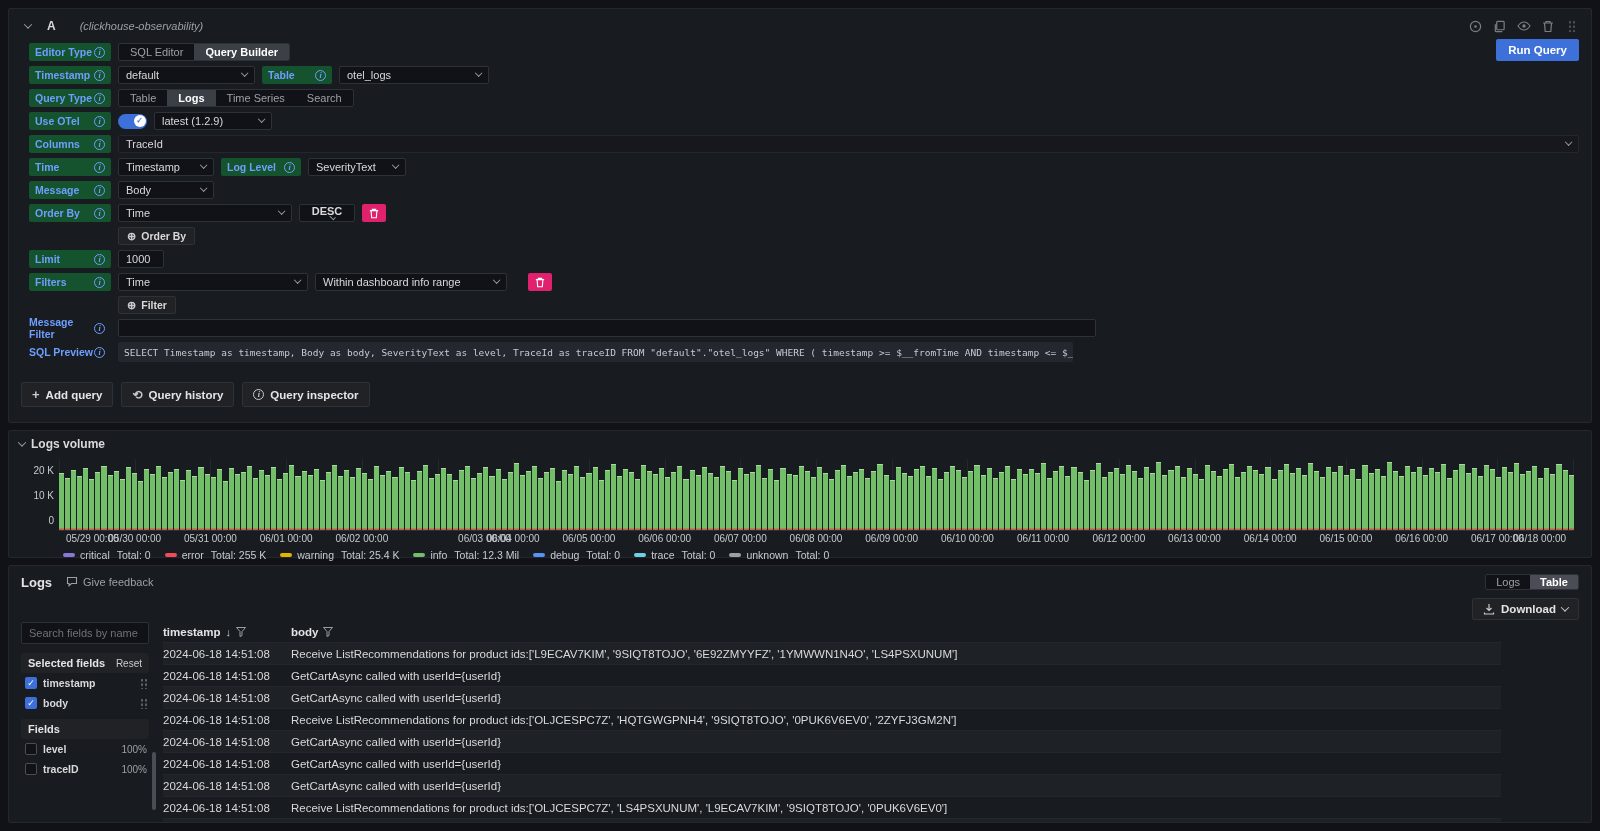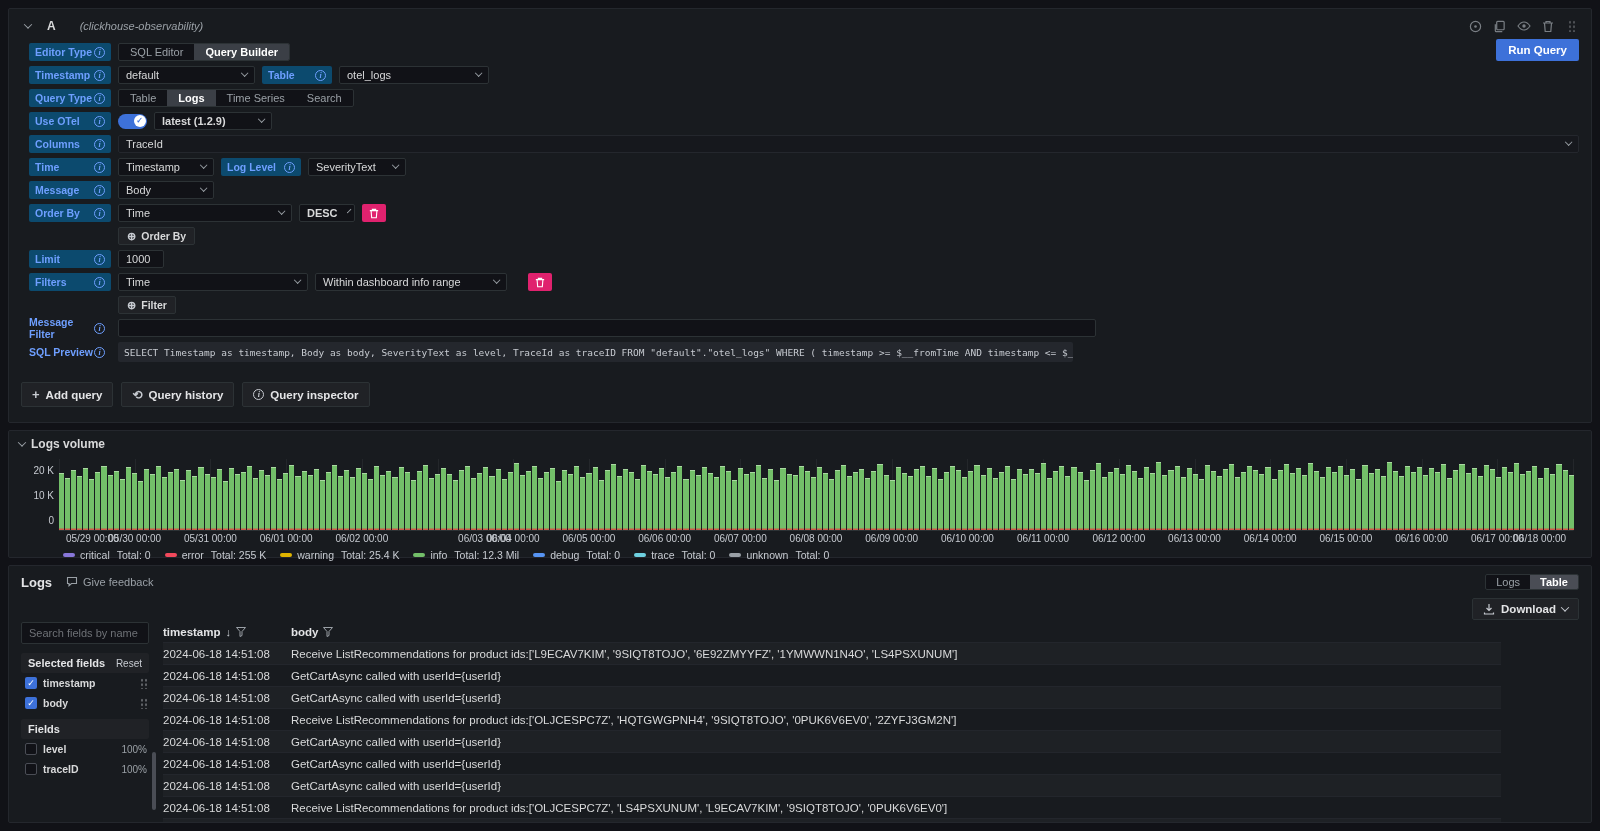--- a/index.html
+++ b/index.html
@@ -13,21 +13,21 @@
   .qpanel { padding:6px 12px 10px 12px; height:415px; flex:none; }
   .qhead { display:flex; align-items:center; gap:10px; height:22px; padding-left:4px; }
   .qhead .ref { font-weight:700; font-size:12px; color:#d8d9da; margin-left:6px; }
   .qhead .ds { font-style:italic; font-size:11px; color:#9aa0a6; margin-left:14px; }
   .qhead-icons { margin-left:auto; display:flex; gap:9px; align-items:center; }
   .qhead-icons .ic { width:15px; height:15px; display:flex; align-items:center; justify-content:center; cursor:pointer; opacity:.75; }
   .cv { display:inline-block; width:6px; height:6px; border-right:1.5px solid #9aa0a6; border-bottom:1.5px solid #9aa0a6; transform:rotate(45deg) translate(-1px,-1px); }
   .form { margin-top:6px; margin-left:8px; display:flex; flex-direction:column; gap:5px; }
   .frow { display:flex; gap:7px; align-items:stretch; height:18px; }
   .frow.tall { height:20px; }
-  .lbl { width:82px; flex:none; background:#0c4a6e; border-radius:2px; display:flex; align-items:center;
+  .lbl { width:82px; flex:none; background:#14532d; border-radius:2px; display:flex; align-items:center;
     justify-content:space-between; padding:0 6px; color:#6e9fff; font-size:10.5px; font-weight:600; }
   .lbl.inline { width:auto; min-width:70px; gap:8px; }
   .info { width:11px; height:11px; border:1px solid #6e9fff; border-radius:50%; color:#6e9fff;
     font-size:8px; font-style:italic; font-family:"Liberation Serif",serif; display:flex; align-items:center; justify-content:center; flex:none; }
   .seg { display:flex; background:#111217; border:1px solid #2c3235; border-radius:2px; overflow:hidden; }
   .seg .opt { padding:0 11px; display:flex; align-items:center; font-size:11px; color:#9aa0a6; cursor:pointer; }
   .seg .opt.on { background:#3b3f46; color:#fff; font-weight:700; }
   .dd { background:#111217; border:1px solid #2c3235; border-radius:2px; display:flex; align-items:center;
     padding:0 7px; font-size:11px; color:#d8d9da; justify-content:space-between; cursor:pointer; }
   .dd .cv { margin-left:10px; transform:rotate(45deg) scale(.9) translate(-1px,-2px); }
@@ -192,21 +192,21 @@
 
       <div class="frow">
         <div class="lbl">
           <span>Use OTel</span>
             <span class="info">i</span>
         </div>
         <span class="toggle">
             <span class="knob">✓</span>
           </span>
         <div class="dd" style="width:118px;">
-          <span style="font-weight:700;">latest (1.2.9)</span>
+          <span style="font-weight:400;">latest (1.2.9)</span>
             <span class="cv"></span>
         </div>
       </div>
 
       <div class="frow">
         <div class="lbl">
           <span>Columns</span>
             <span class="info">i</span>
         </div>
         <div class="dd" style="flex:1; border-color:#24272d; background:#16181d;">
@@ -247,21 +247,21 @@
 
       <div class="frow">
         <div class="lbl">
           <span>Order By</span>
             <span class="info">i</span>
         </div>
         <div class="dd" style="width:174px;">
           <span>Time</span>
             <span class="cv"></span>
         </div>
-        <div class="dd" style="width:56px;">
+        <div class="dd" style="width:56px;flex-direction:column;">
           <span style="font-weight:700;">DESC</span>
             <span class="cv"></span>
         </div>
         <button class="trash-btn">
           <svg width="10" height="11" viewBox="0 0 12 13">
               <path d="M1 3h10M4 3V1.5h4V3M2.5 3l.7 8.5h5.6L9.5 3" fill="none" stroke="#fff" stroke-width="1.3"></path>
             </svg>
         </button>
       </div>
 

